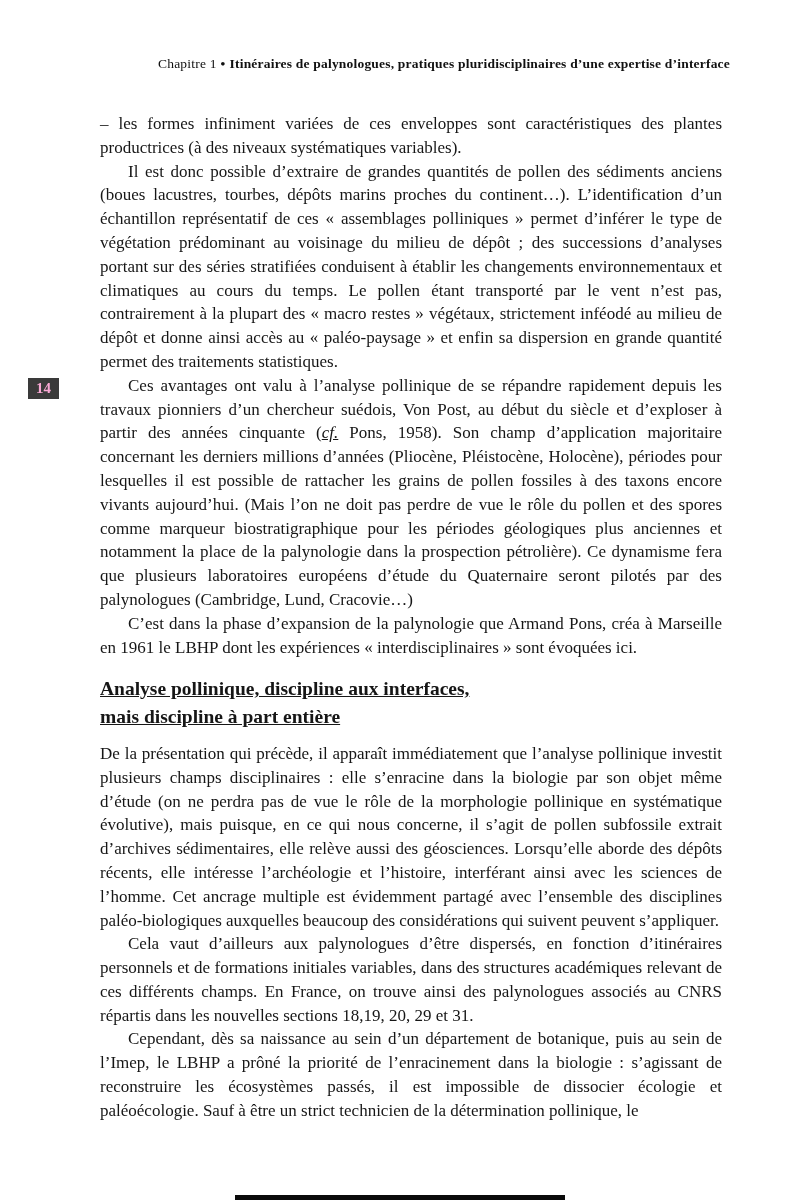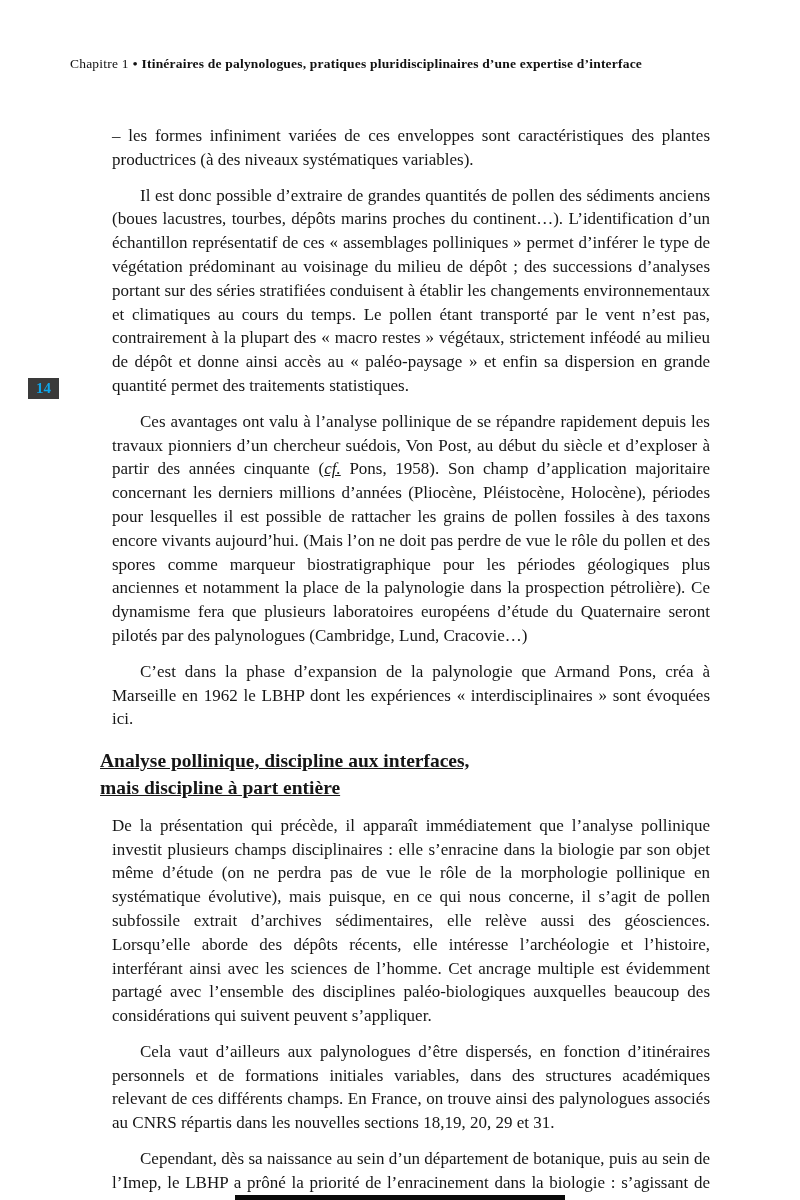--- a/index.html
+++ b/index.html
@@ -18,49 +18,50 @@
   }
   .running-header {
     position: absolute;
     left: 70px;
     top: 56px;
     width: 660px;
     font-size: 13.5px;
     letter-spacing: 0.2px;
     color: #111;
     white-space: nowrap;
+    text-align: right;
   }
   .running-header .chapter { font-weight: normal; }
   .running-header .sep { font-weight: bold; padding: 0 4px; }
   .running-header .chap-title { font-weight: bold; }
 
   .page-badge {
     position: absolute;
     left: 28px;
     top: 378px;
     background: #3a3a3a;
-    color: #0ea5e9;
+    color: #f9a8d4;
     font-weight: bold;
     font-size: 15px;
     padding: 1px 8px 2px 8px;
     line-height: 18px;
   }
 
   .body-text {
     position: absolute;
     left: 100px;
     top: 112px;
     width: 622px;
     font-size: 17px;
     line-height: 1.4;
     text-align: justify;
     hyphens: manual;
   }
   .body-text p {
-    margin: 12px;
+    margin: 0;
     padding: 0;
   }
   .body-text p.indent { text-indent: 28px; }
   .body-text h2 {
     font-size: 19.5px;
     font-weight: bold;
     line-height: 1.4;
     margin: 16px 0 12px 0;
     text-align: left;
     text-decoration: underline;
@@ -84,21 +85,21 @@
   <div class="running-header">
     <span class="chapter">Chapitre 1</span><span class="sep">•</span><span class="chap-title">Itinéraires de palynologues, pratiques pluridisciplinaires d’une expertise d’interface</span>
   </div>
 
   <div class="page-badge">14</div>
 
   <div class="body-text">
       <p><span>– les formes infiniment variées de ces enveloppes sont caractéristiques des plantes productrices (à des niveaux systématiques variables).</span></p>
       <p class="indent"><span>Il est donc possible d’extraire de grandes quantités de pollen des sédiments anciens (boues lacustres, tourbes, dépôts marins proches du continent…). L’identification d’un échantillon représentatif de ces « assemblages polliniques » permet d’inférer le type de végétation prédominant au voisinage du milieu de dépôt ; des successions d’analyses portant sur des séries stratifiées conduisent à établir les changements environnementaux et climatiques au cours du temps. Le pollen étant transporté par le vent n’est pas, contrairement à la plupart des « macro restes » végétaux, strictement inféodé au milieu de dépôt et donne ainsi accès au « paléo-paysage » et enfin sa dispersion en grande quantité permet des traitements statistiques.</span></p>
       <p class="indent"><span>Ces avantages ont valu à l’analyse pollinique de se répandre rapidement depuis les travaux pionniers d’un chercheur suédois, Von Post, au début du siècle et d’exploser à partir des années cinquante (</span><span class="italic">cf.</span><span> Pons, 1958). Son champ d’application majoritaire concernant les derniers millions d’années (Pliocène, Pléistocène, Holocène), périodes pour lesquelles il est possible de rattacher les grains de pollen fossiles à des taxons encore vivants aujourd’hui. (Mais l’on ne doit pas perdre de vue le rôle du pollen et des spores comme marqueur biostratigraphique pour les périodes géologiques plus anciennes et notamment la place de la palynologie dans la prospection pétrolière). Ce dynamisme fera que plusieurs laboratoires européens d’étude du Quaternaire seront pilotés par des palynologues (Cambridge, Lund, Cracovie…)</span></p>
-      <p class="indent"><span>C’est dans la phase d’expansion de la palynologie que Armand Pons, créa à Marseille en 1962 le LBHP dont les expériences « interdisciplinaires » sont évoquées ici.</span></p>
+      <p class="indent"><span>C’est dans la phase d’expansion de la palynologie que Armand Pons, créa à Marseille en 1961 le LBHP dont les expériences « interdisciplinaires » sont évoquées ici.</span></p>
       <h2>Analyse pollinique, discipline aux interfaces,<br>mais discipline à part entière</h2>
       <p><span>De la présentation qui précède, il apparaît immédiatement que l’analyse pollinique investit plusieurs champs disciplinaires : elle s’enracine dans la biologie par son objet même d’étude (on ne perdra pas de vue le rôle de la morphologie pollinique en systématique évolutive), mais puisque, en ce qui nous concerne, il s’agit de pollen subfossile extrait d’archives sédimentaires, elle relève aussi des géosciences. Lorsqu’elle aborde des dépôts récents, elle intéresse l’archéologie et l’histoire, interférant ainsi avec les sciences de l’homme. Cet ancrage multiple est évidemment partagé avec l’ensemble des disciplines paléo-biologiques auxquelles beaucoup des considérations qui suivent peuvent s’appliquer.</span></p>
       <p class="indent"><span>Cela vaut d’ailleurs aux palynologues d’être dispersés, en fonction d’itinéraires personnels et de formations initiales variables, dans des structures académiques relevant de ces différents champs. En France, on trouve ainsi des palynologues associés au CNRS répartis dans les nouvelles sections 18,19, 20, 29 et 31.</span></p>
       <p class="indent"><span>Cependant, dès sa naissance au sein d’un département de botanique, puis au sein de l’Imep, le LBHP a prôné la priorité de l’enracinement dans la biologie : s’agissant de reconstruire les écosystèmes passés, il est impossible de dissocier écologie et paléoécologie. Sauf à être un strict technicien de la détermination pollinique, le</span></p>
     </div>
 
   <div class="bottom-edge-bar"></div>
 
 </div>
 

